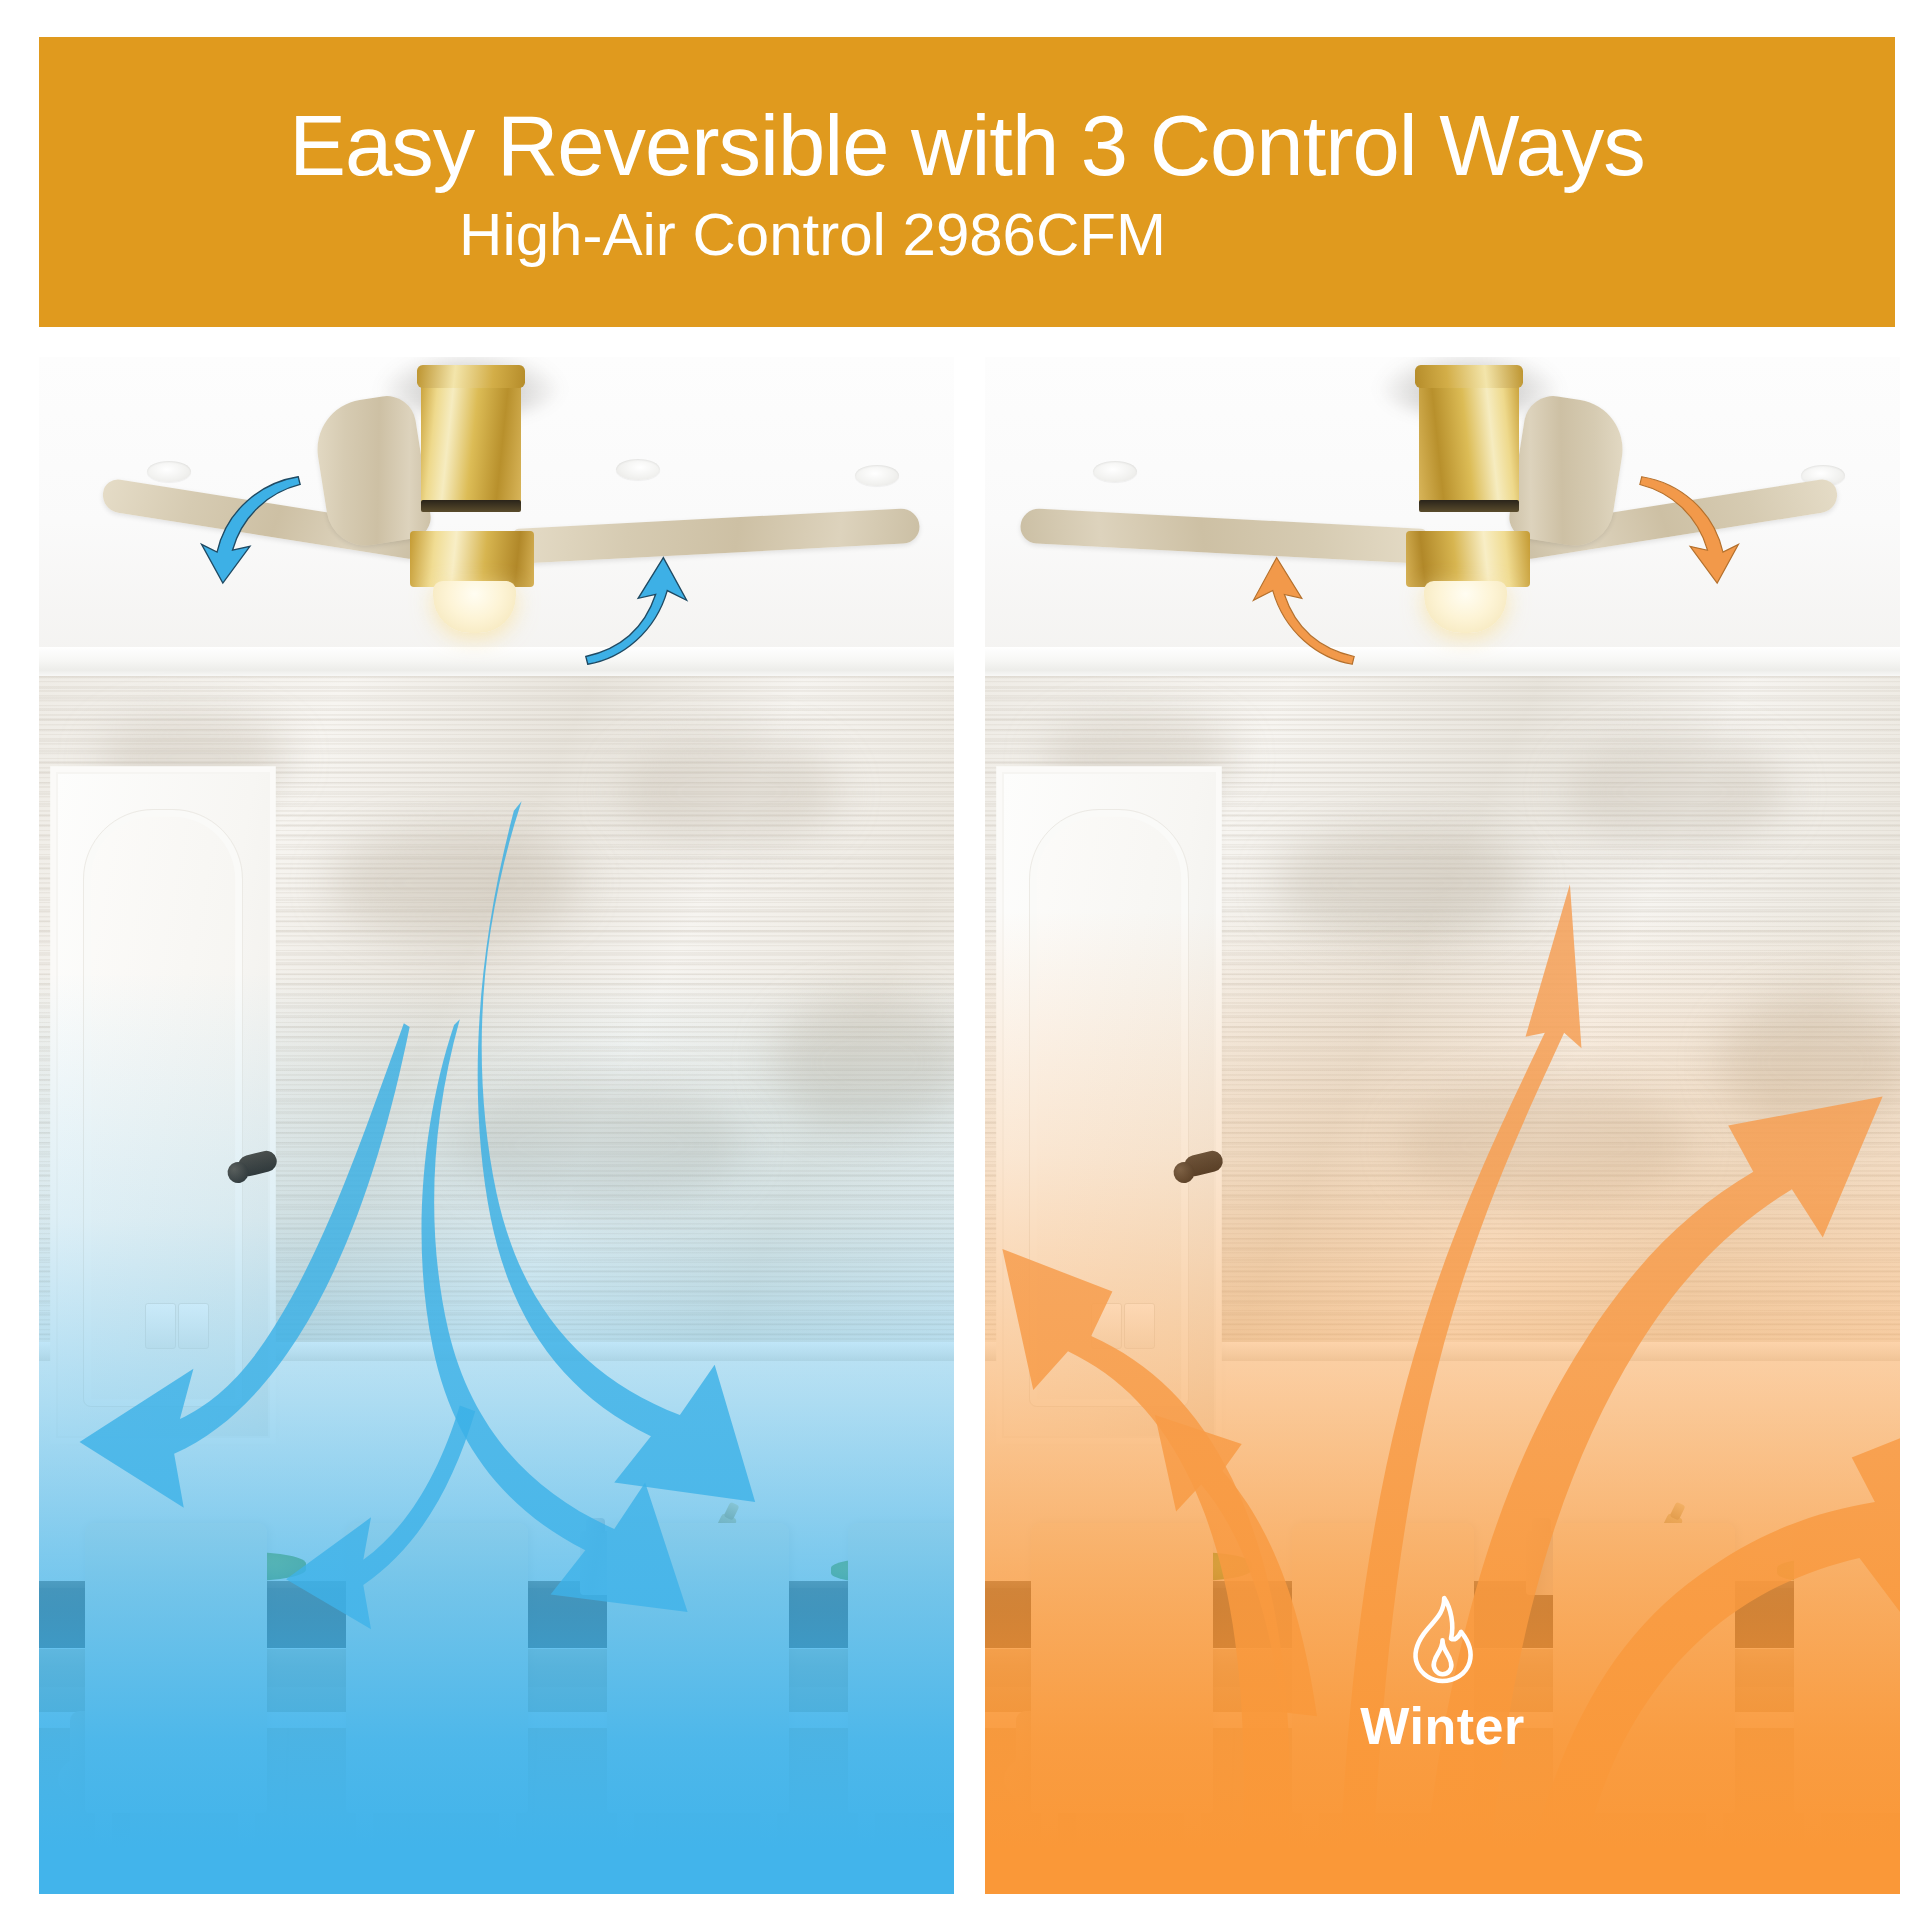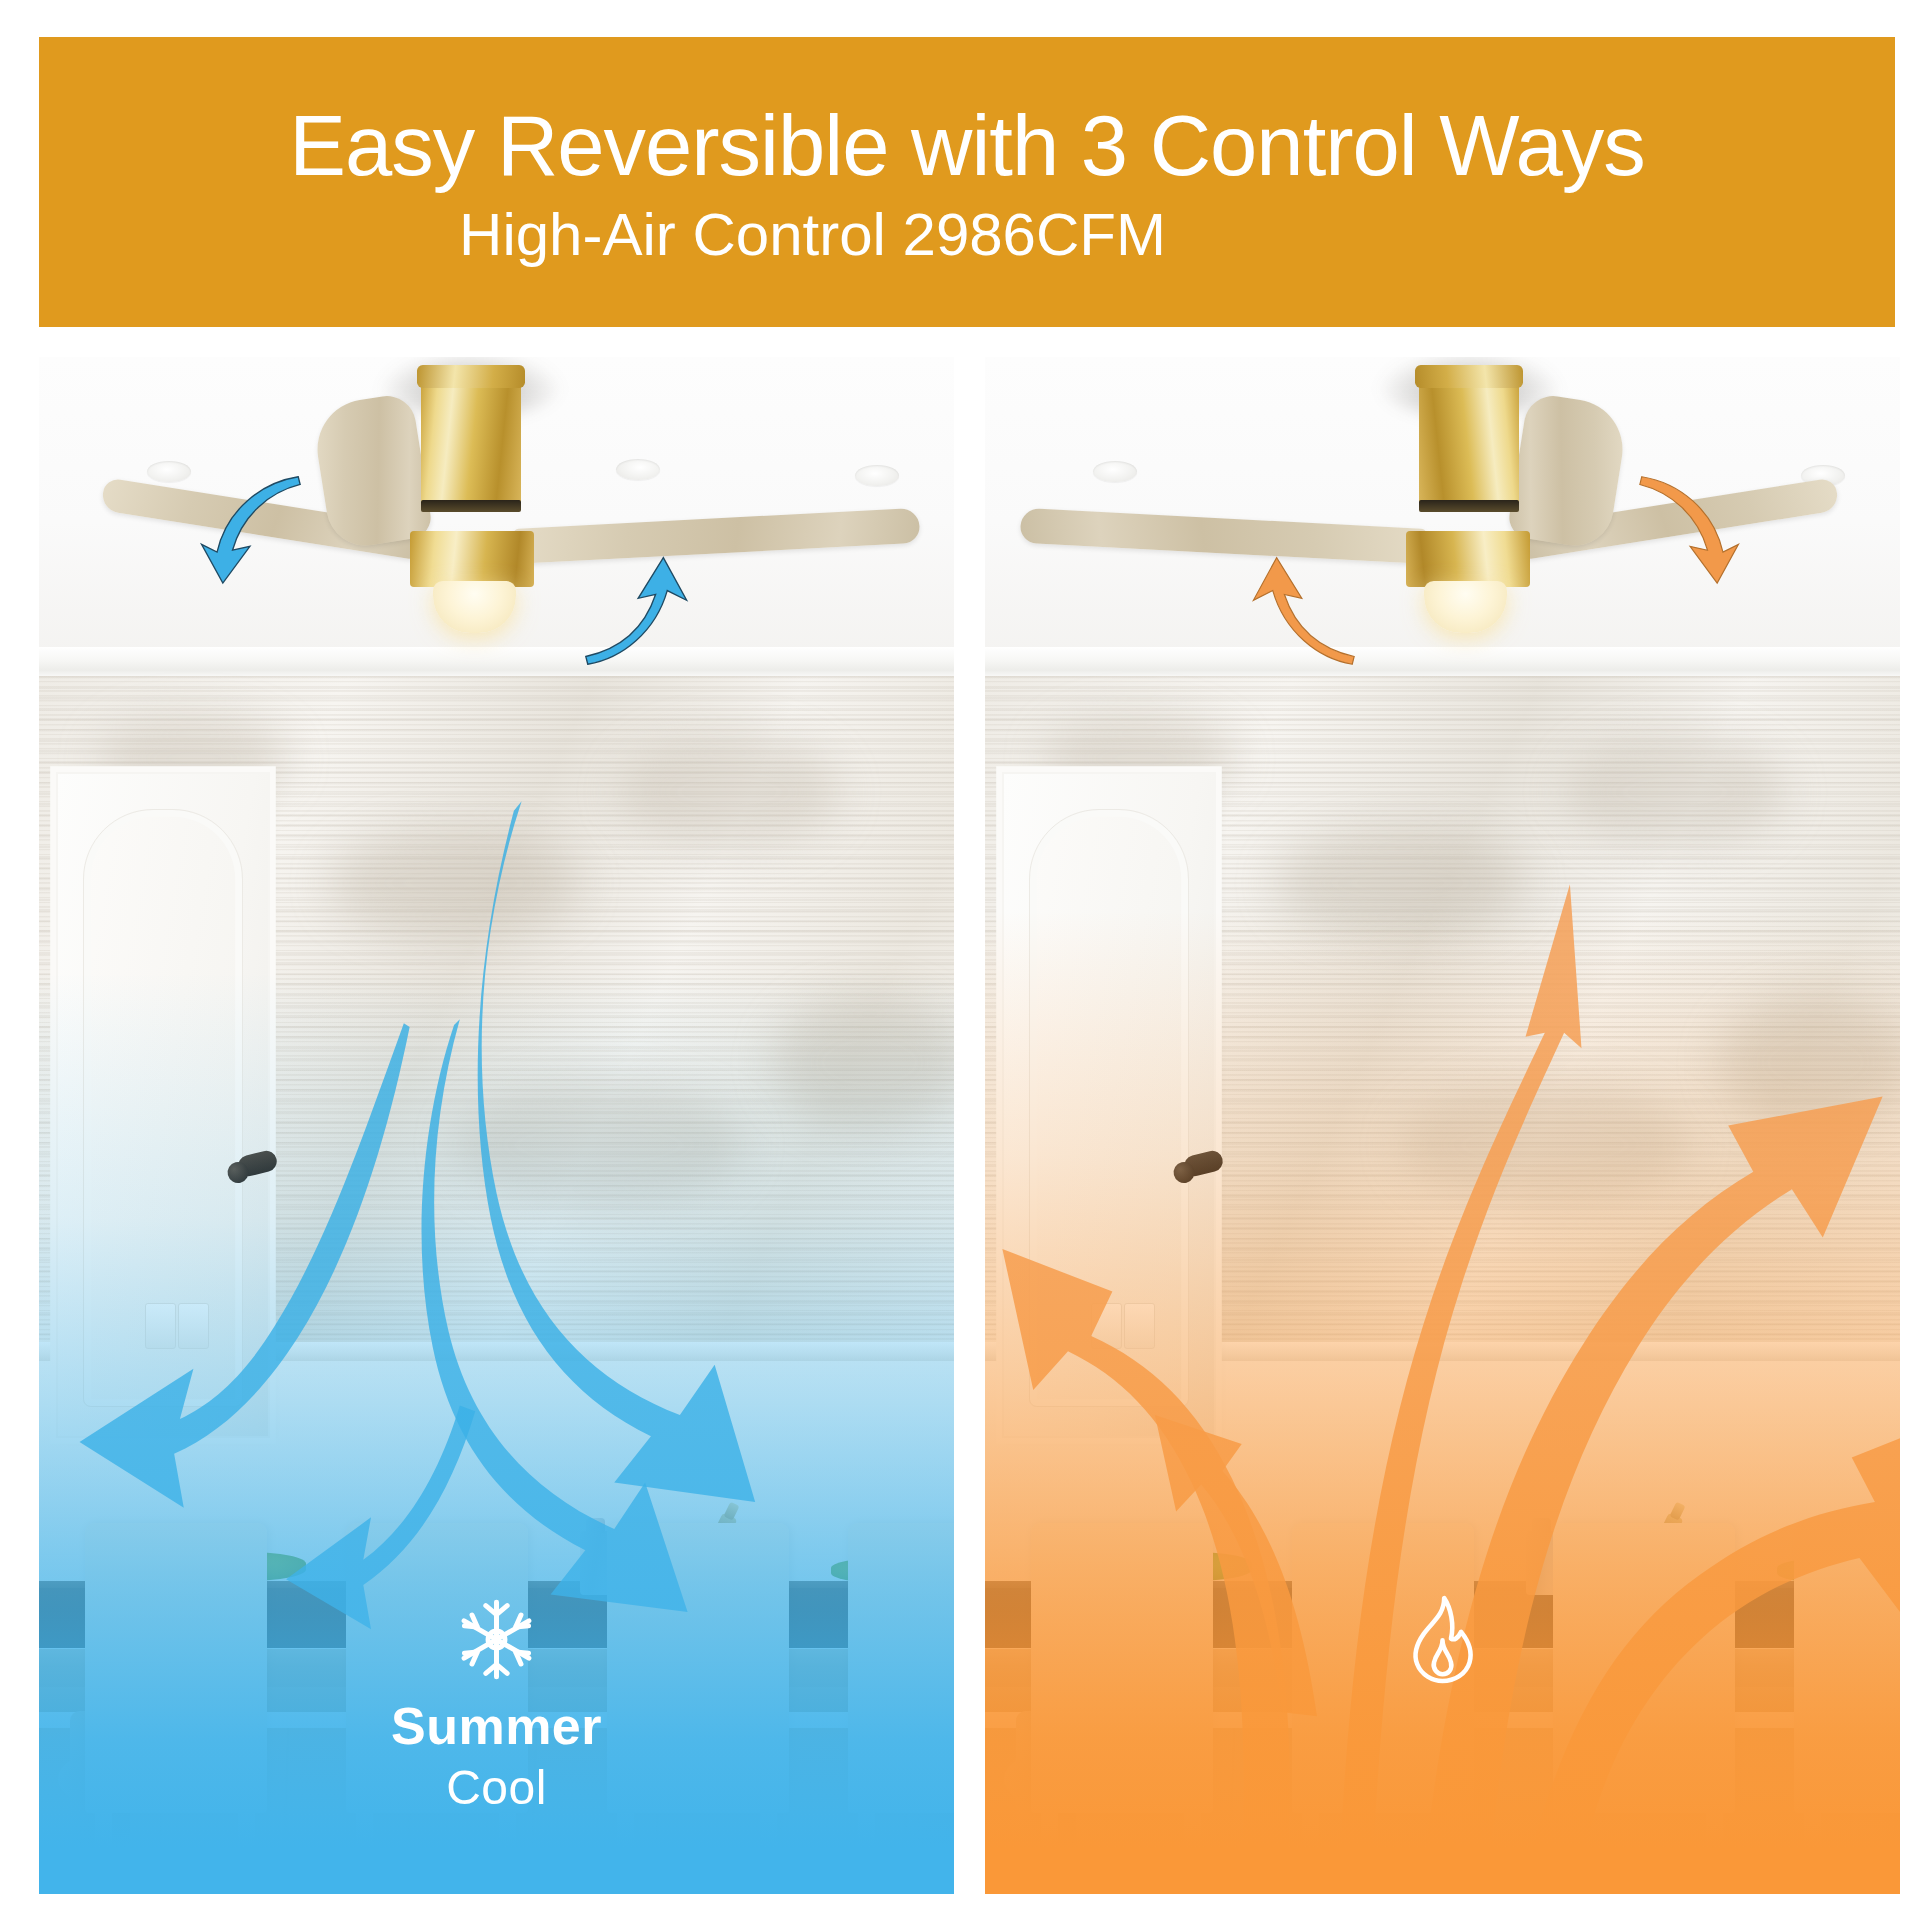--- a/index.html
+++ b/index.html
@@ -461,40 +461,20 @@
 
           <path d="M436 1086
                    C414 1158 382 1212 336 1246
                    L344 1202 L256 1266 L344 1318 L336 1272
                    C392 1234 428 1172 452 1092 Z"></path>
         </g>
       </svg>
 
       <div class="tint cool"></div>
 
-      <div class="season l">
-        <div class="season-icon">
-          <svg width="89" height="89" viewBox="0 0 100 100">
-            <g stroke="#ffffff" stroke-width="5.6" stroke-linecap="round" fill="none">
-              <line x1="50" y1="8" x2="50" y2="92"></line>
-              <line x1="13.6" y1="29" x2="86.4" y2="71"></line>
-              <line x1="13.6" y1="71" x2="86.4" y2="29"></line>
-              <path d="M50 22 L38 12 M50 22 L62 12"></path>
-              <path d="M50 78 L38 88 M50 78 L62 88"></path>
-              <path d="M28.5 36 L14 34.5 M28.5 36 L22.5 22.5"></path>
-              <path d="M71.5 64 L86 65.5 M71.5 64 L77.5 77.5"></path>
-              <path d="M28.5 64 L14 65.5 M28.5 64 L22.5 77.5"></path>
-              <path d="M71.5 36 L86 34.5 M71.5 36 L77.5 22.5"></path>
-              <circle cx="50" cy="50" r="9.5"></circle>
-            </g>
-          </svg>
-        </div>
-        <div class="season-title">Summer</div>
-        <div class="season-sub">Cool</div>
-      </div>
     </div>
 
     <div class="panel right">
       <div class="room">
         <div class="ceiling">
           <div class="downlight dl1"></div>
           <div class="downlight dl2"></div>
           <div class="downlight dl3"></div>
         </div>
         <div class="crown"></div>
@@ -620,18 +600,19 @@
                        C68 54 64 56 60 54
                        C64 38 60 18 52 6 Z"></path>
               <path d="M50 56
                        C50 68 42 72 40 82
                        C38 90 44 96 50 96
                        C57 96 62 90 60 82
                        C58 72 50 68 50 56 Z"></path>
             </g>
           </svg>
         </div>
+        <div class="season-title">Winter</div>
       </div>
     </div>
 
   </div>
 </div>
 
 
 </body></html>

